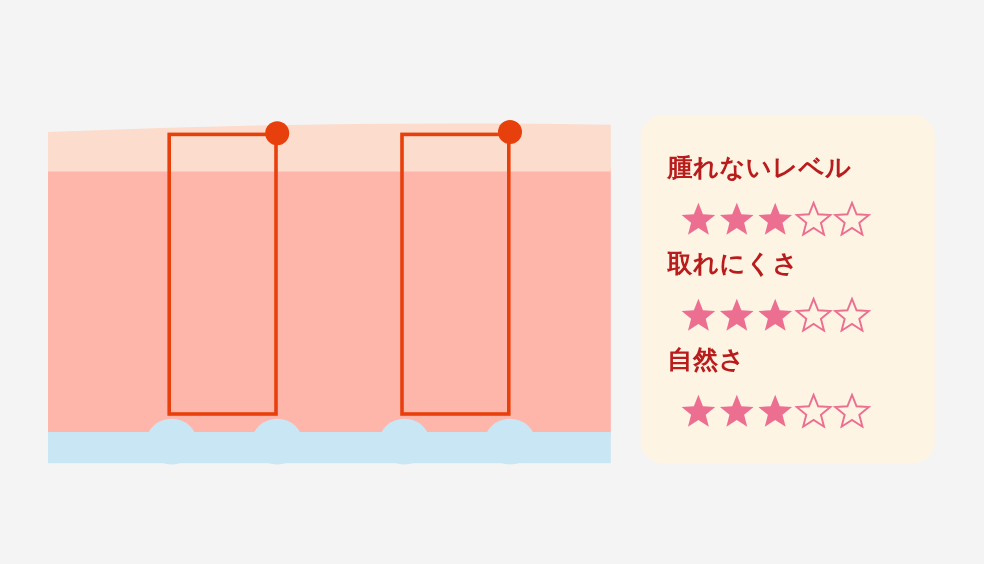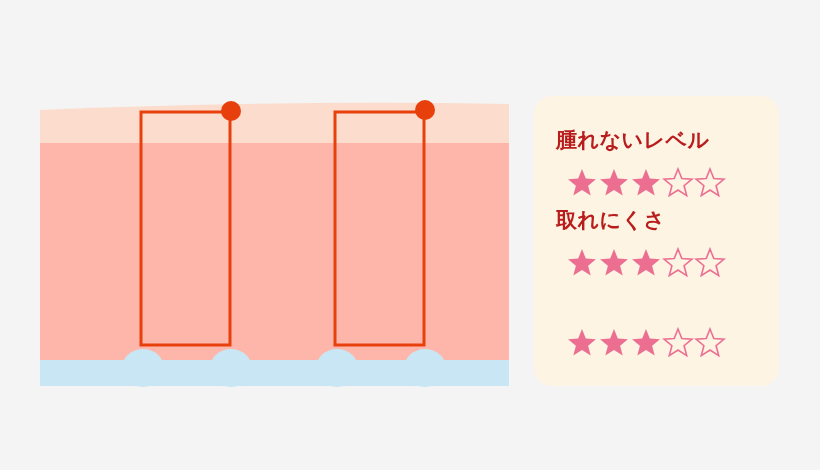--- a/index.html
+++ b/index.html
@@ -70,20 +70,21 @@
         <path d="M16 2 L19.8 11.6 L30 12.2 L22.1 18.7 L24.7 28.6 L16 23 L7.3 28.6 L9.9 18.7 L2 12.2 L12.2 11.6 Z" fill="#ec6f92"></path>
       </svg>
       <svg viewBox="0 0 32 30" class="star">
         <path d="M16 2 L19.8 11.6 L30 12.2 L22.1 18.7 L24.7 28.6 L16 23 L7.3 28.6 L9.9 18.7 L2 12.2 L12.2 11.6 Z" fill="none" stroke="#ec6f92" stroke-width="1.6" stroke-linejoin="miter"></path>
       </svg>
       <svg viewBox="0 0 32 30" class="star">
         <path d="M16 2 L19.8 11.6 L30 12.2 L22.1 18.7 L24.7 28.6 L16 23 L7.3 28.6 L9.9 18.7 L2 12.2 L12.2 11.6 Z" fill="none" stroke="#ec6f92" stroke-width="1.6" stroke-linejoin="miter"></path>
       </svg>
     </div>
 
+  <div class="row-label" style="top:190px;">自然さ</div>
   <div class="stars" style="top:231px;">
       <svg viewBox="0 0 32 30" class="star">
         <path d="M16 2 L19.8 11.6 L30 12.2 L22.1 18.7 L24.7 28.6 L16 23 L7.3 28.6 L9.9 18.7 L2 12.2 L12.2 11.6 Z" fill="#ec6f92"></path>
       </svg>
       <svg viewBox="0 0 32 30" class="star">
         <path d="M16 2 L19.8 11.6 L30 12.2 L22.1 18.7 L24.7 28.6 L16 23 L7.3 28.6 L9.9 18.7 L2 12.2 L12.2 11.6 Z" fill="#ec6f92"></path>
       </svg>
       <svg viewBox="0 0 32 30" class="star">
         <path d="M16 2 L19.8 11.6 L30 12.2 L22.1 18.7 L24.7 28.6 L16 23 L7.3 28.6 L9.9 18.7 L2 12.2 L12.2 11.6 Z" fill="#ec6f92"></path>
       </svg>

